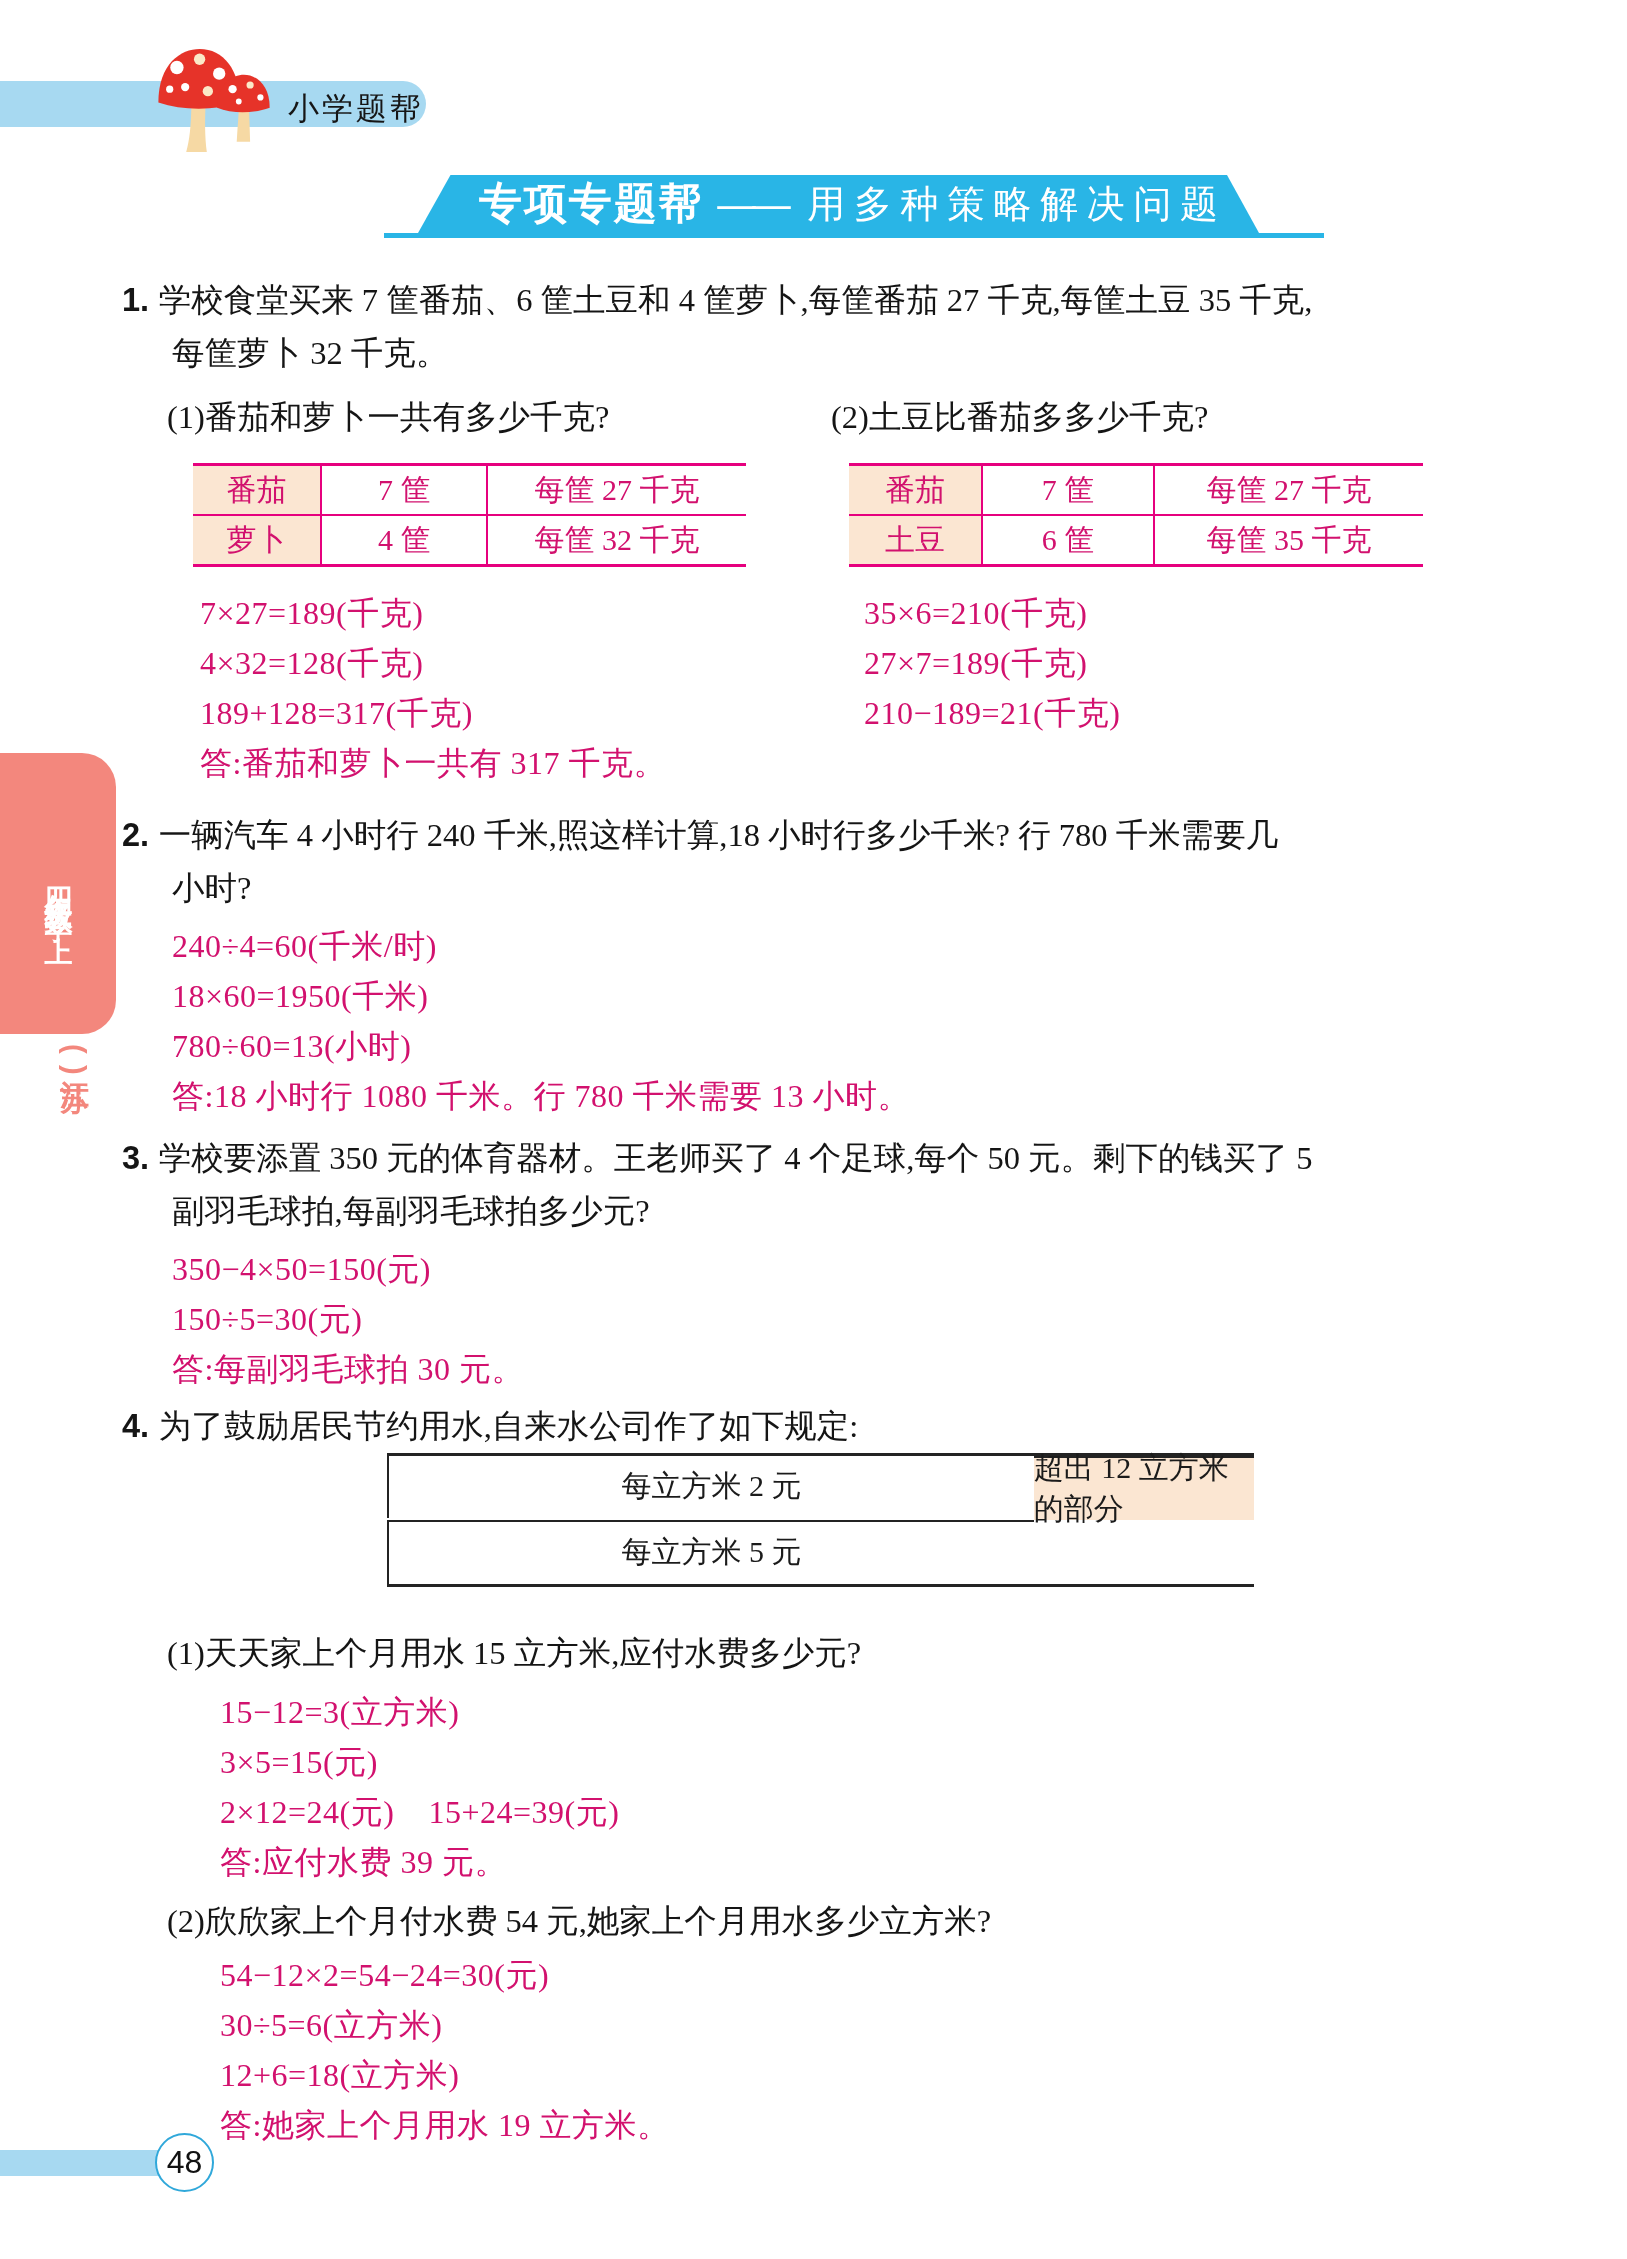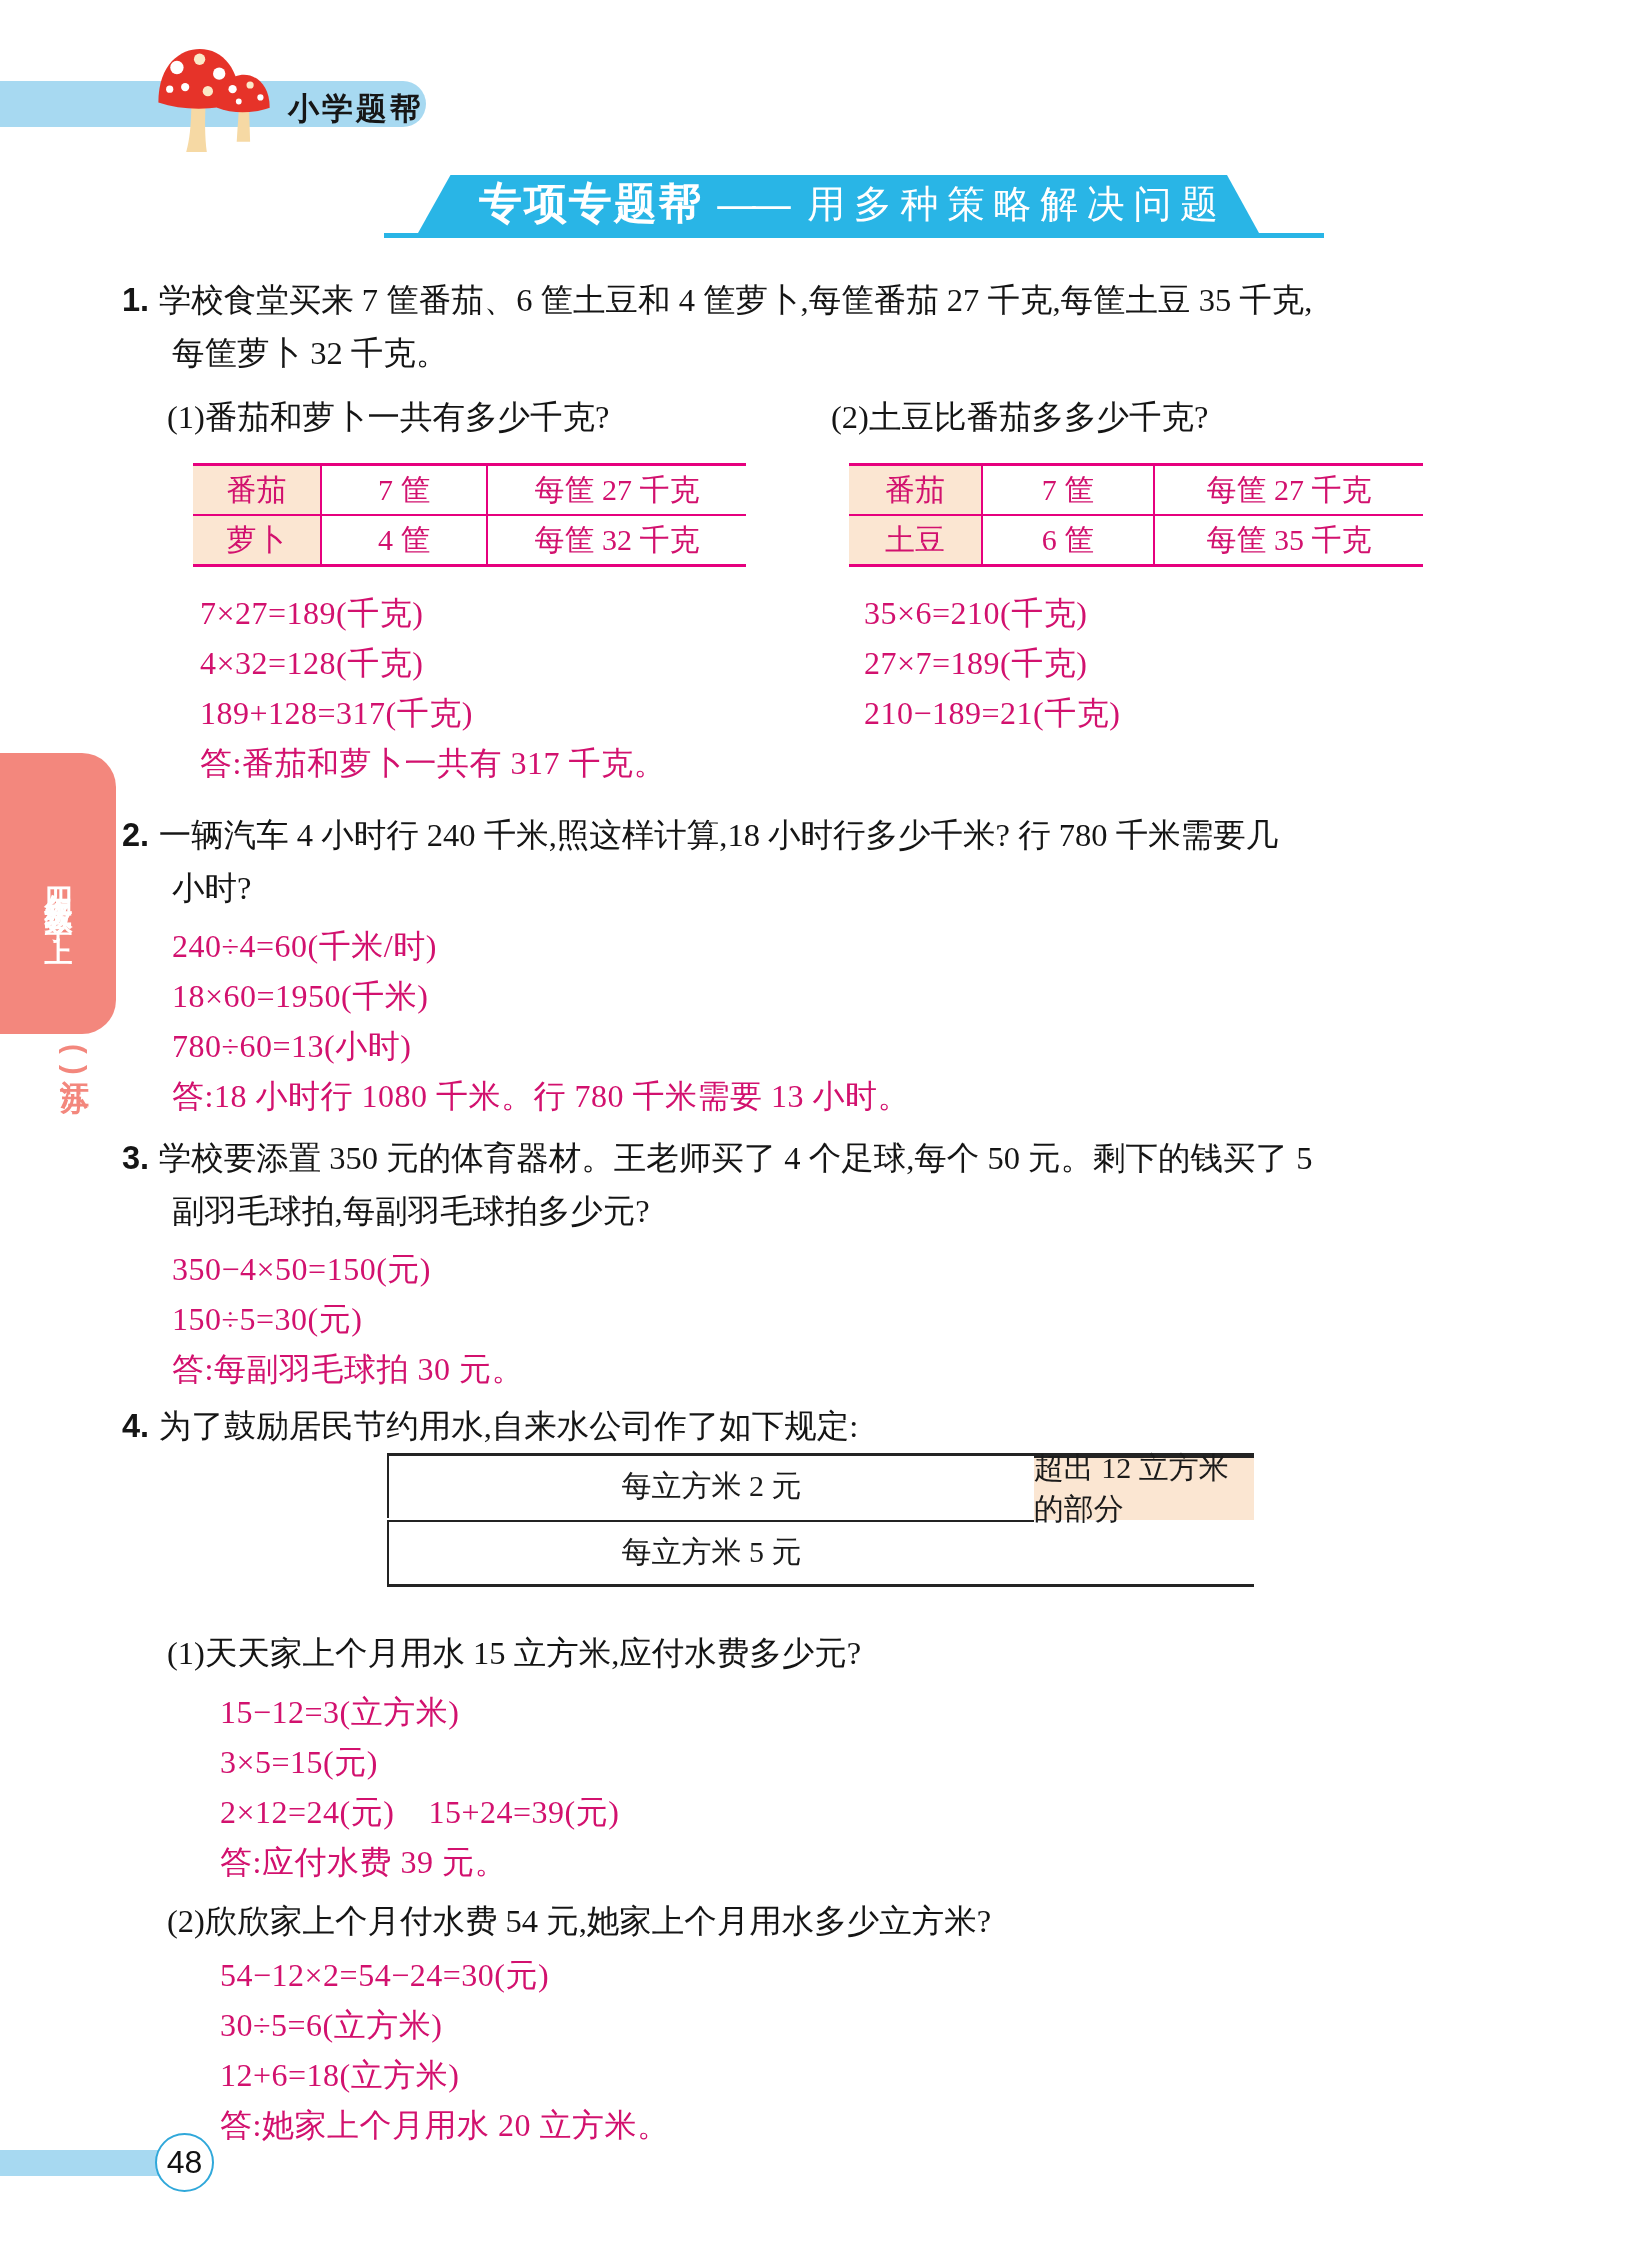--- a/index.html
+++ b/index.html
@@ -4,21 +4,21 @@
 <style>
   html,body{margin:0;padding:0;}
   body{
     width:1628px;height:2260px;position:relative;background:#ffffff;overflow:hidden;
     font-family:"Liberation Serif","DejaVu Serif",serif;color:#1b1b1b;
   }
   
   .header-bar{position:absolute;left:0;top:81px;width:426px;height:46px;
     background:#a7d9f1;border-radius:0 25px 25px 0;}
   .mushrooms{position:absolute;left:146px;top:44px;width:134px;height:115px;z-index:2;}
-  .brand{position:absolute;left:288px;top:88px;font-size:31px;font-weight:700;z-index:2;
+  .brand{position:absolute;left:288px;top:88px;font-size:31px;font-weight:400;z-index:2;
     font-family:"Liberation Sans",sans-serif;letter-spacing:2.9px;color:#161616;}
   
   .banner{position:absolute;left:418px;top:175px;width:841px;height:58px;background:#29b5e6;
     clip-path:polygon(32.5px 0,809px 0,841px 100%,0 100%);
     display:flex;align-items:center;padding-left:61px;box-sizing:border-box;z-index:1;gap:12px;}
   .banner-main{color:#fff;font-size:43px;font-weight:800;letter-spacing:1.9px;
     font-family:"Liberation Sans",sans-serif;}
   .banner-dash{color:#fff;font-size:38px;font-weight:700;margin:0 7.6px 0 1.9px;letter-spacing:-2.9px;}
   .banner-sub{color:#fff;font-size:38px;letter-spacing:8.6px;font-weight:500;}
   .banner-underline{position:absolute;left:384px;top:233px;width:940px;height:4.8px;background:#29b5e6;}
@@ -175,21 +175,21 @@
     <div class="q" style="margin-top:40px;margin-left:45px">(1)天天家上个月用水 15 立方米,应付水费多少元?</div>
     <div class="eq ml102" style="margin-top:7.6px">15−12=3(立方米)</div>
     <div class="eq ml102">3×5=15(元)</div>
     <div class="eq ml102">2×12=24(元)    15+24=39(元)</div>
     <div class="eq ml102">答:应付水费 39 元。</div>
 
     <div class="q" style="margin-top:7.6px;margin-left:45px">(2)欣欣家上个月付水费 54 元,她家上个月用水多少立方米?</div>
     <div class="eq ml102" style="margin-top:1.9px">54−12×2=54−24=30(元)</div>
     <div class="eq ml102">30÷5=6(立方米)</div>
     <div class="eq ml102">12+6=18(立方米)</div>
-    <div class="eq ml102">答:她家上个月用水 20 立方米。</div>
+    <div class="eq ml102">答:她家上个月用水 19 立方米。</div>
 
   </div>
 
   <div class="footer-bar"></div>
   <div class="page-circle">
     <span>48</span>
   </div>
 
 </div>
 

